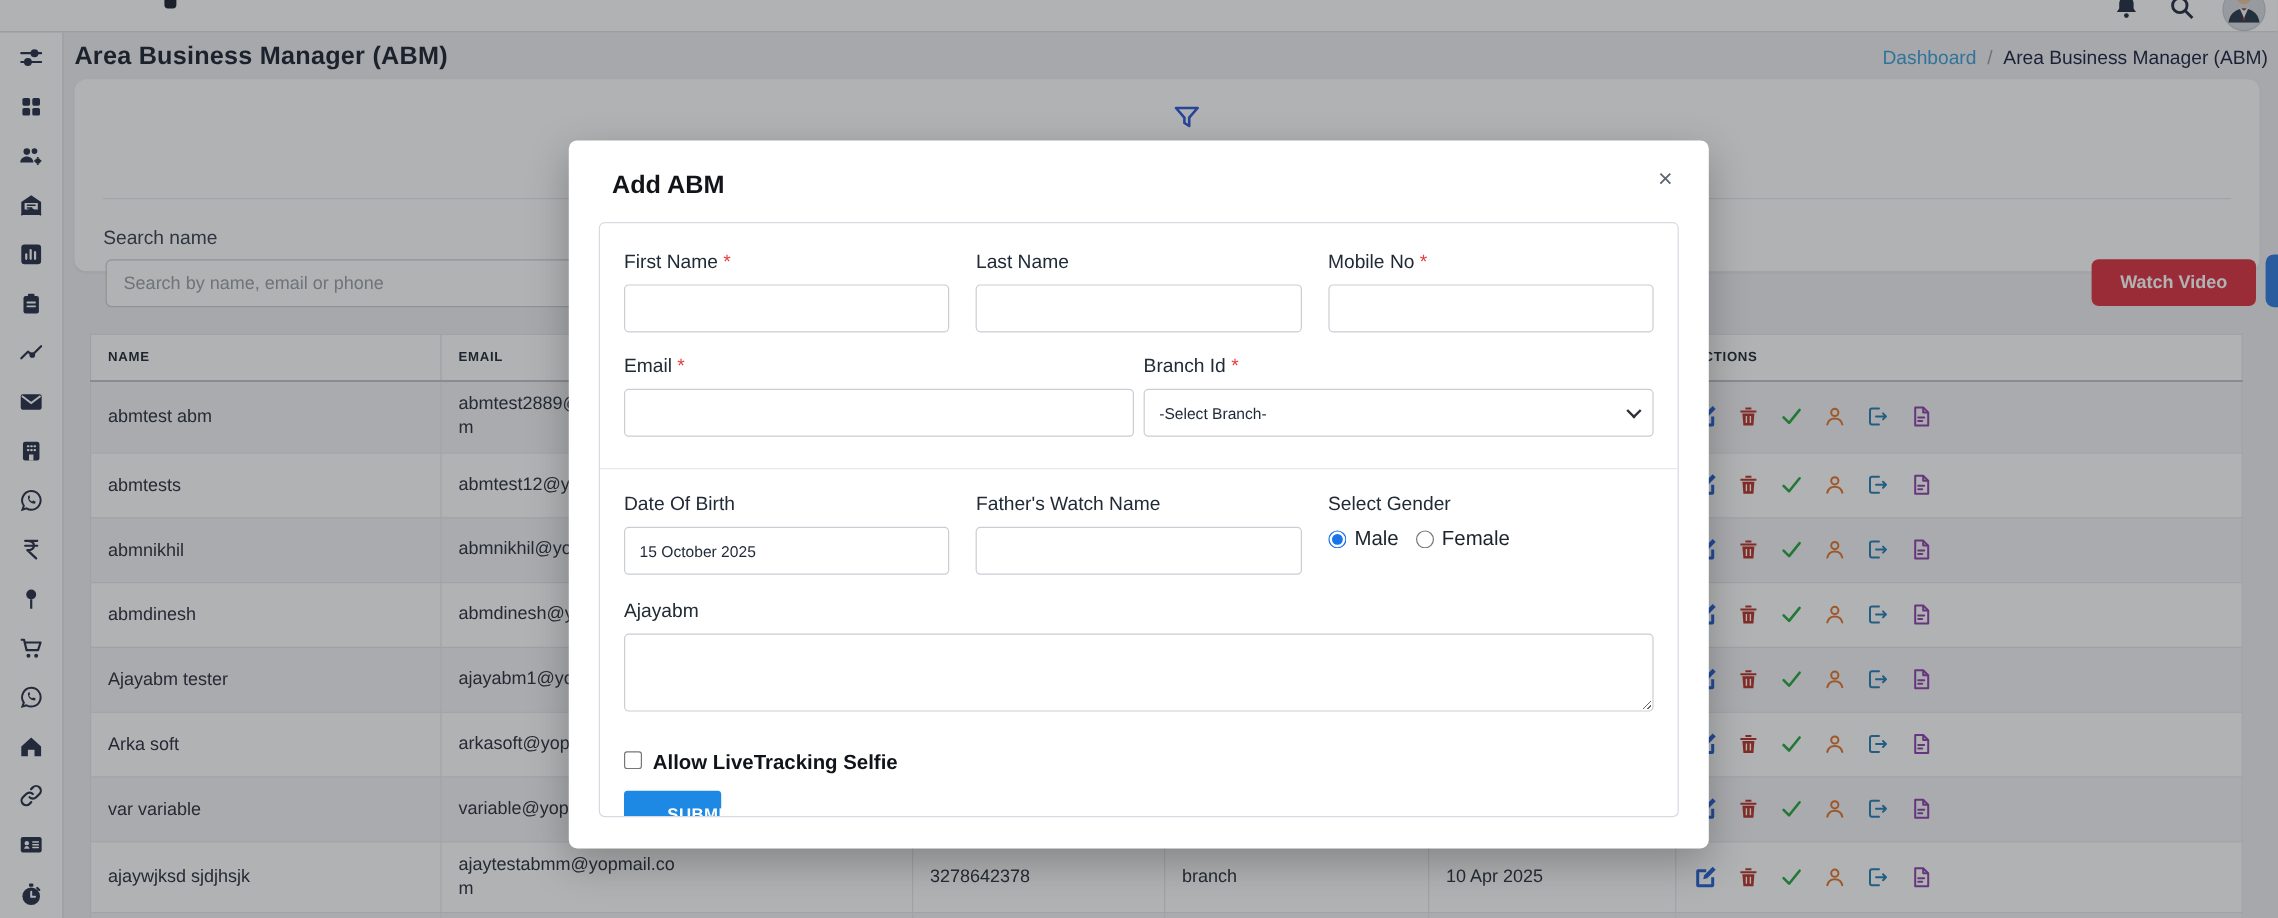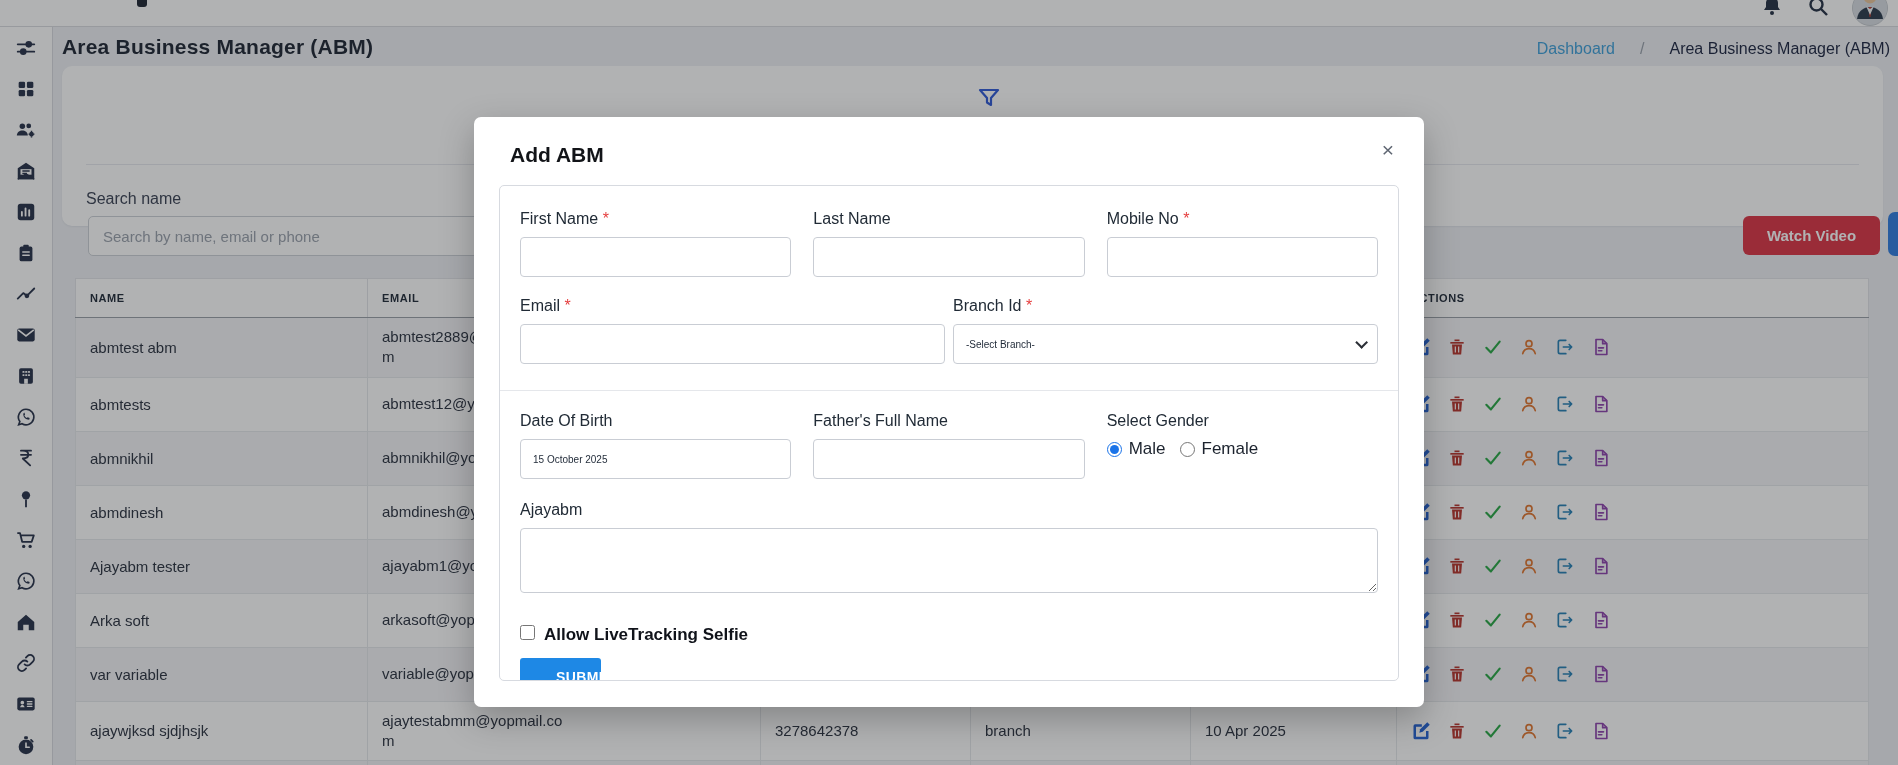--- a/index.html
+++ b/index.html
@@ -23,21 +23,21 @@
     display:flex; flex-direction:column; align-items:center;
     padding-top:10px; gap:19px; overflow:hidden; }
   .sidebar .s-icon { width:22px; height:22px; flex:0 0 22px; color:#273149; }
   .sidebar svg { display:block; width:22px; height:22px; }
 
   
   .main { position:absolute; left:53px; top:27px; width:1845px; height:738px; }
   .page-title { position:absolute; left:9px; top:8px; font-size:21px;
     font-weight:700; color:#1d2533; letter-spacing:.2px; }
   .breadcrumb { position:absolute; right:8px; top:13px; font-size:16px;
-    display:flex; gap:25px; align-items:center; }
+    display:flex; gap:9px; align-items:center; }
   .breadcrumb .bc-link { color:#3fa0da; cursor:pointer; }
   .breadcrumb .bc-sep { color:#9aa1ac; }
   .breadcrumb .bc-current { color:#1b2440; }
 
   
   .filters-card { position:absolute; left:9px; top:39px; width:1821px; height:160px;
     background:#ffffff; border-radius:10px; box-shadow:0 1px 2px rgba(20,30,60,.06); }
   .filters-head { display:flex; align-items:center; gap:14px; padding:20px 0 14px 32px;flex-direction:column; }
   .filters-title { font-size:19px; font-weight:700; color:#2b3550; }
   .filters-divider { height:1px; background:#e7e9ee; margin:0 24px; }
@@ -80,21 +80,21 @@
   .modal-close { position:absolute; right:30px; top:22px; font-size:21px;
     color:#5f6672; background:none; border:none; cursor:pointer; line-height:1;
     font-family:inherit; }
   .modal-body { position:absolute; left:25px; top:68px; width:900px; height:496px;
     border:1px solid #d7dae0; border-radius:5px; padding:24px 20px; overflow:hidden; }
   .f-grid3 { display:grid; grid-template-columns:repeat(3,1fr); column-gap:22px; }
   .f-grid2 { display:grid; grid-template-columns:repeat(2,1fr); column-gap:8px; margin-top:20px; }
   .f-label { font-size:16px; color:#212b36; margin-bottom:9px; display:block; }
   .req { color:#e53e3e; }
   .f-input, .f-select { width:100%; height:40px; border:1px solid #c9cdd4;
-    border-radius:4px; padding:0 12px; font-size:10px; color:#1f2937;
+    border-radius:4px; padding:0 12px; font-size:13px; color:#1f2937;
     font-family:inherit; background:#fff; }
   .select-wrap { position:relative; }
   .f-select { appearance:none; -webkit-appearance:none; padding-right:34px; }
   .chev { position:absolute; right:14px; top:16px; width:9px; height:9px;
     border-right:2px solid #2b2f36; border-bottom:2px solid #2b2f36;
     transform:rotate(45deg) translateY(-3px); pointer-events:none; }
   .form-divider { height:1px; background:#e5e7eb; margin:26px -20px 21px -20px; }
   .gender-row { display:flex; align-items:center; gap:4px; font-size:17px;
     color:#1c232e; margin-top:6px; }
   .gender-row input { accent-color:#1a73e8; width:15px; height:15px; margin-right:3px; }
@@ -587,21 +587,21 @@
     </div>
 
     <div class="form-divider"></div>
 
     <div class="f-grid3">
       <div>
         <label class="f-label">Date Of Birth</label>
         <input class="f-input" type="text" value="15 October 2025" style="">
       </div>
       <div>
-        <label class="f-label">Father's Full Name</label>
+        <label class="f-label">Father's Watch Name</label>
         <input class="f-input" type="text" value="" style="">
       </div>
       <div>
         <label class="f-label">Select Gender</label>
         <div class="gender-row">
           <input type="radio" name="gender" id="g-male" checked="" style="">
           <label for="g-male">Male</label>
           <input type="radio" name="gender" id="g-female" style="">
           <label for="g-female">Female</label>
         </div>

